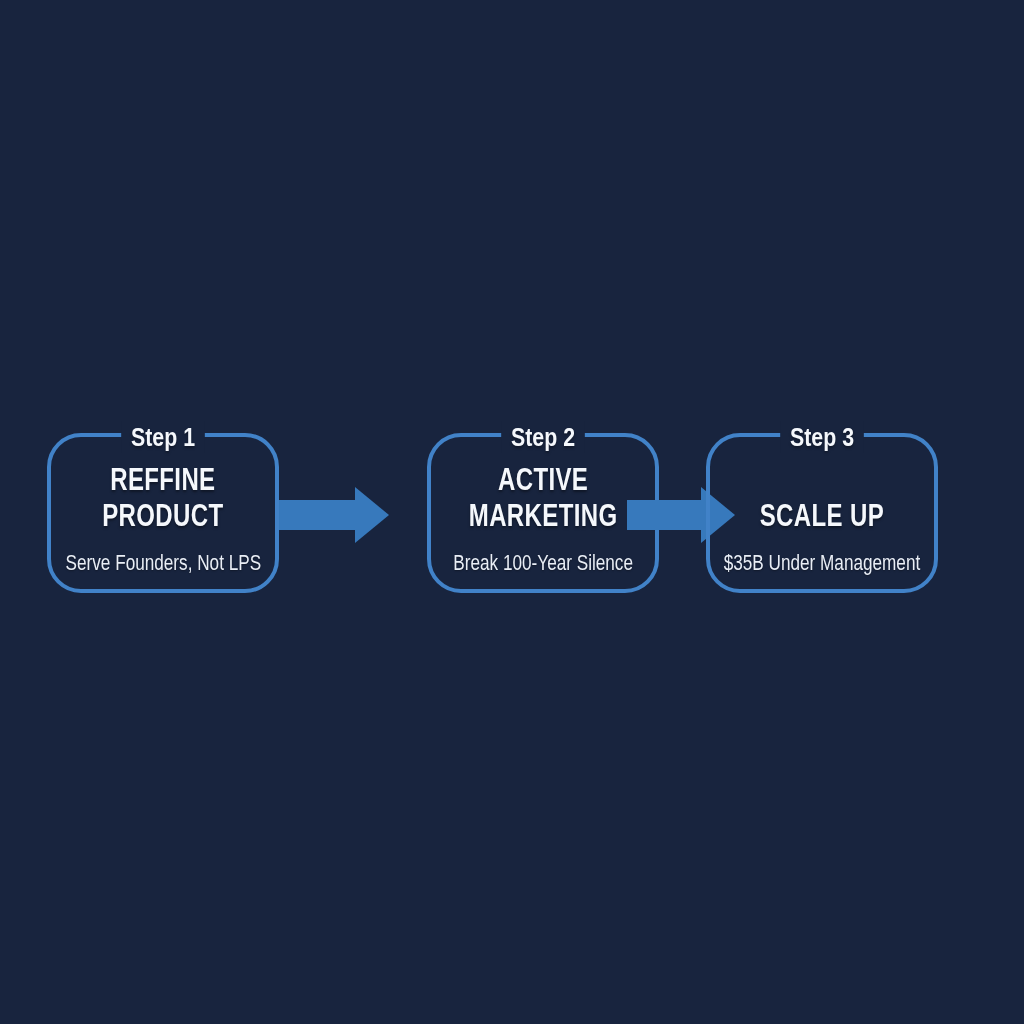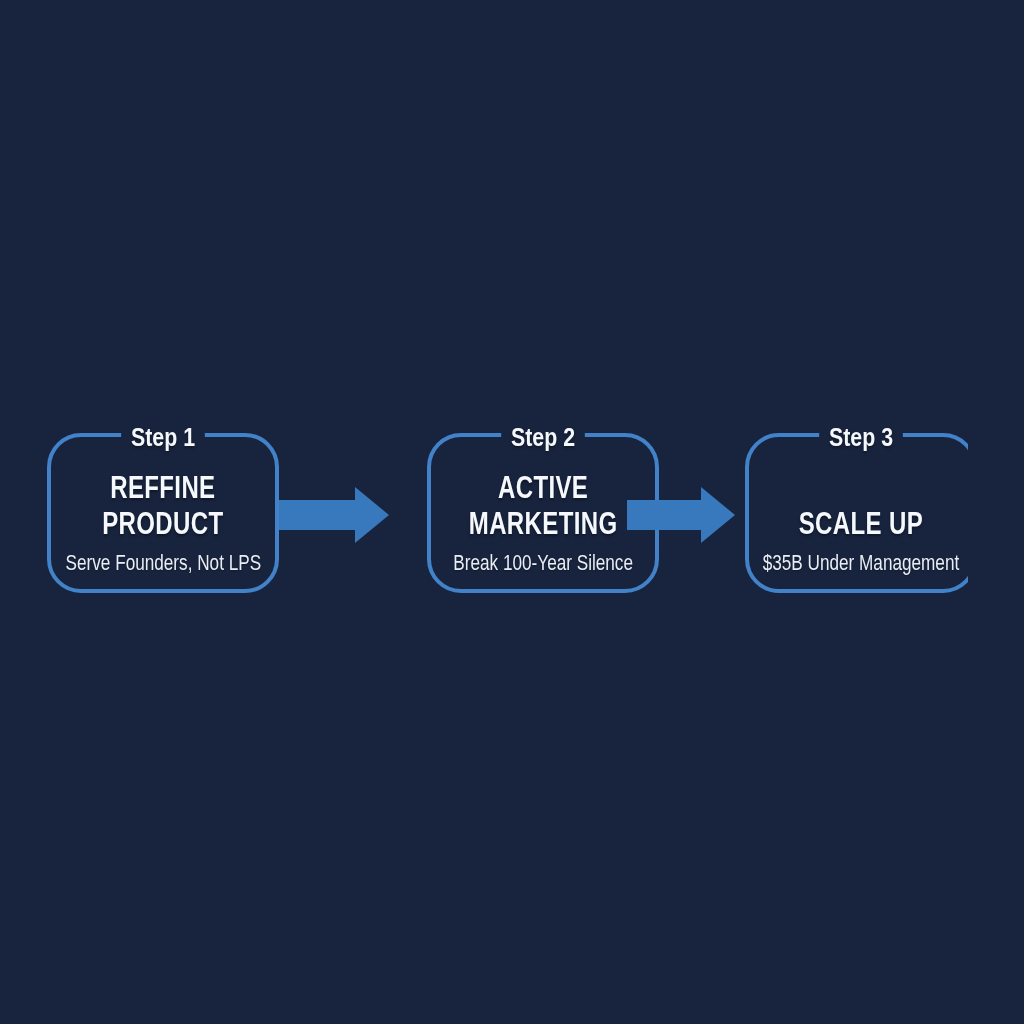--- a/index.html
+++ b/index.html
@@ -22,21 +22,21 @@
   .step-box {
     position: absolute;
     top: 433px;
     width: 232px;
     height: 160px;
     border: 4px solid var(--box_border);
     border-radius: 34px;
   }
   .step-box.pos-1 { left: 47px; }
   .step-box.pos-2 { left: 395px; margin-left: 32px; }
-  .step-box.pos-3 { left: 745px; }
+  .step-box.pos-3 { left: 706px; }
   .step-label {
     position: absolute;
     top: -16px;
     left: 0;
     right: 0;
     text-align: center;
     line-height: 32px;
     pointer-events: none;
   }
   .step-label .label-inner {
@@ -51,20 +51,21 @@
     white-space: nowrap;
   }
   .box-content {
     position: absolute;
     left: 0; right: 0; top: 0; bottom: 0;
     display: flex;
     flex-direction: column;
     justify-content: flex-end;
     align-items: center;
     padding-bottom: 13px;
+    gap: 8px;
   }
   .step-title {
     font-size: 32px;
     font-weight: 700;
     line-height: 36px;
     color: var(--title_text);
     text-align: center;
     white-space: pre-line;
     transform: scaleX(0.75);
     text-shadow: 0 2px 3px rgba(0,0,0,0.4);

